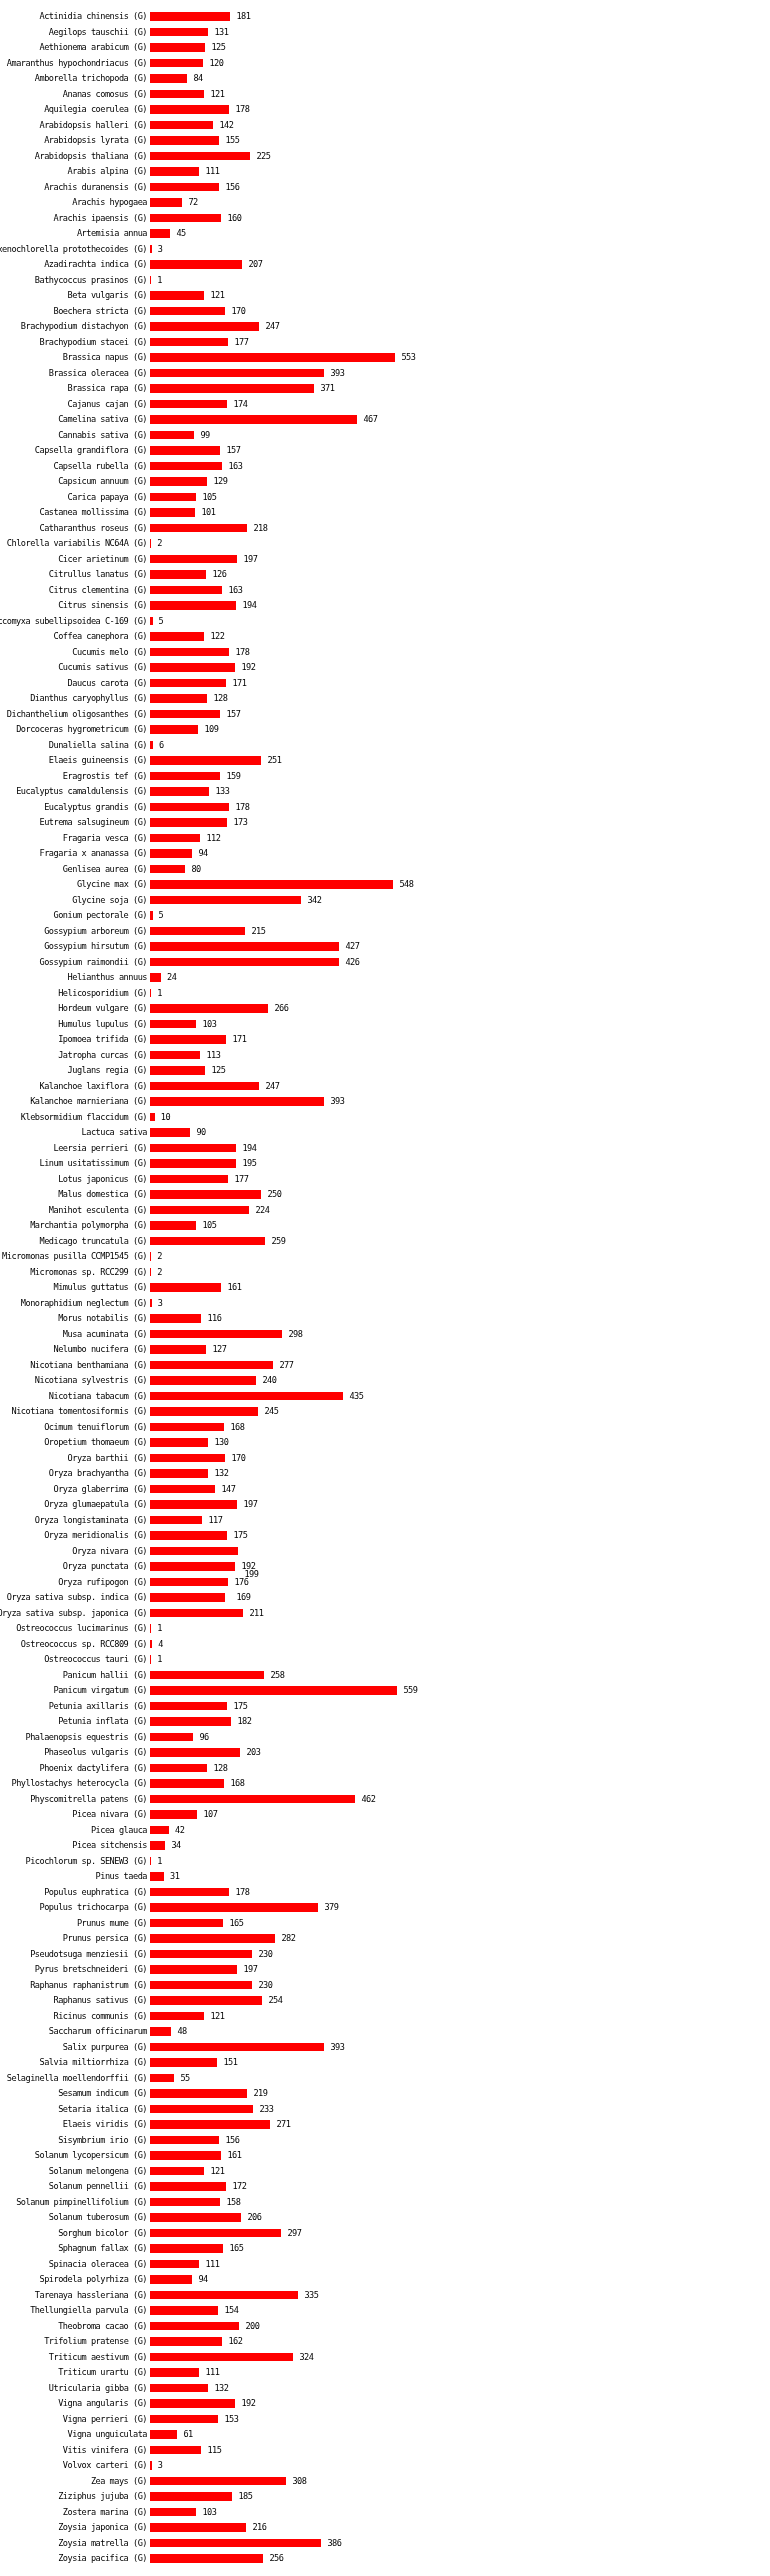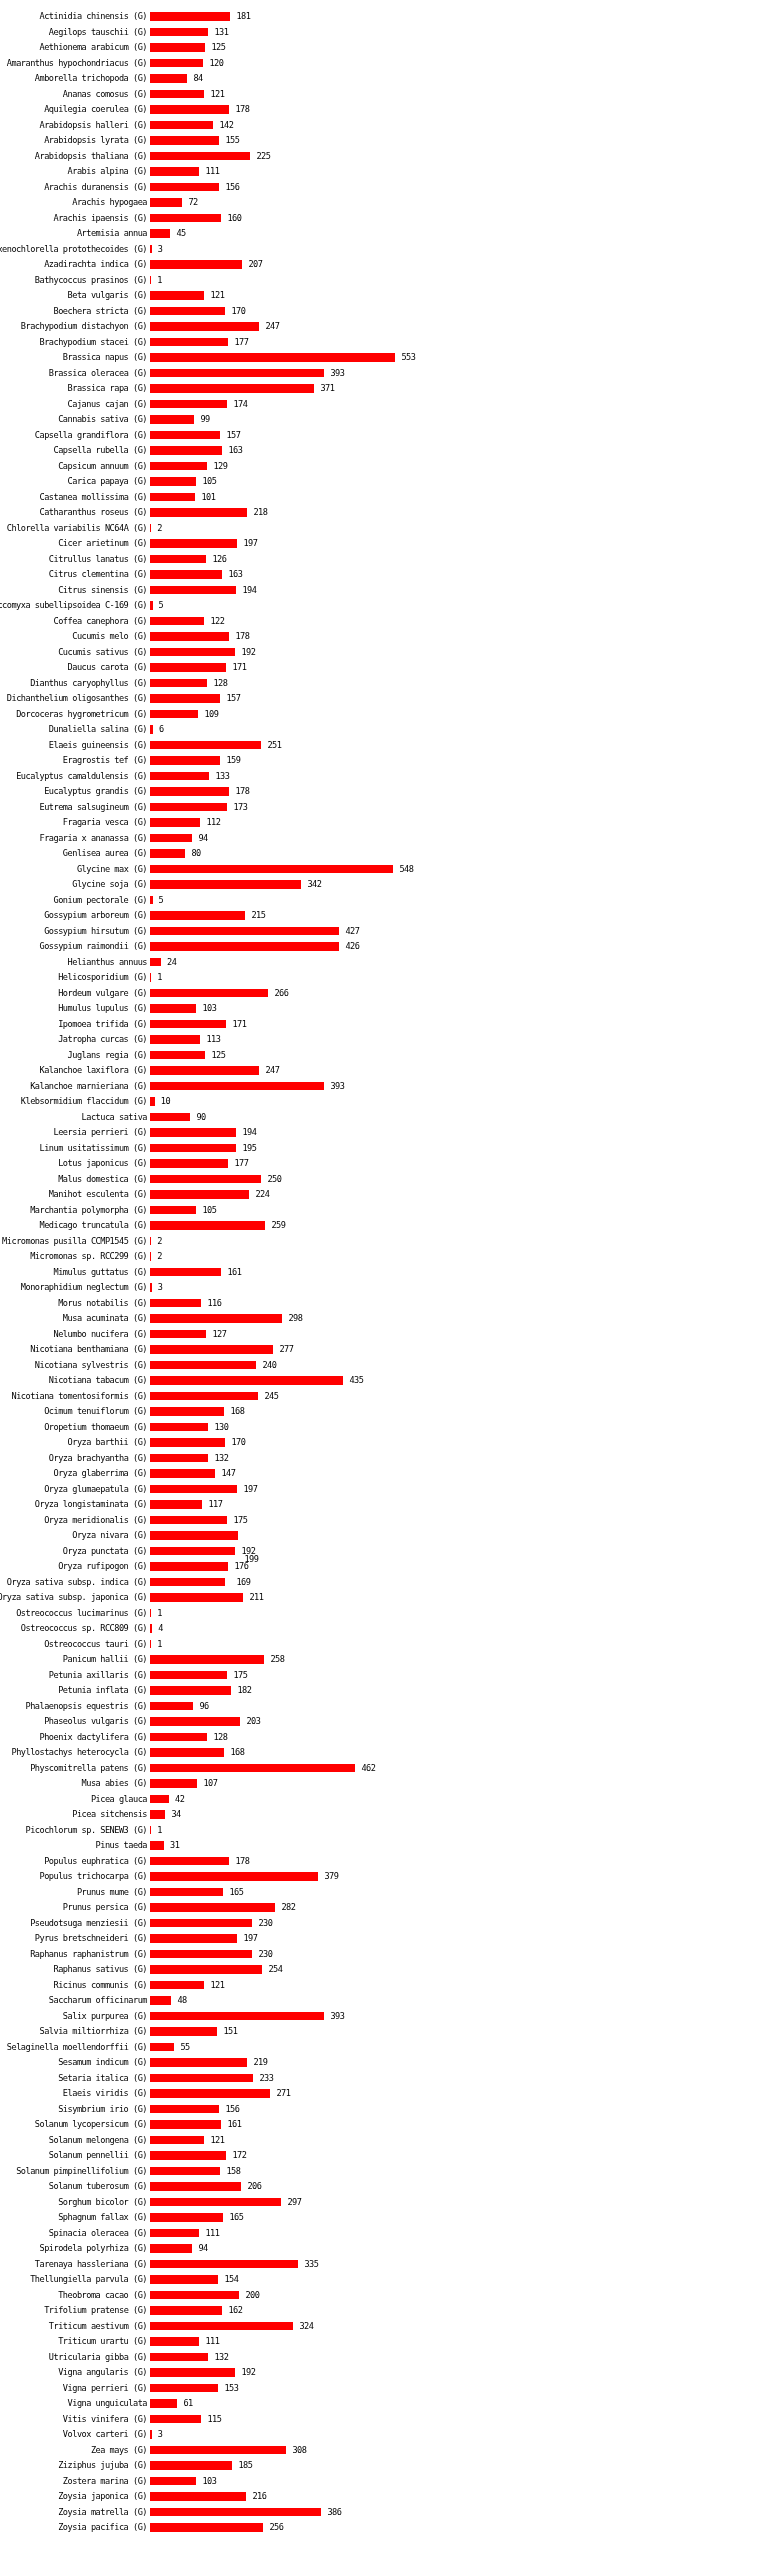--- a/index.html
+++ b/index.html
@@ -234,20 +234,27 @@
     </div>
     <div class="row">
       <div class="label-cell">
         <span class="label">Cajanus cajan (G)</span>
       </div>
       <div class="bar" style="width: 77px; background: rgb(255, 0, 0);"></div>
       <span class="value" style="color: rgb(0, 0, 0);">174</span>
     </div>
     <div class="row">
       <div class="label-cell">
+        <span class="label">Camelina sativa (G)</span>
+      </div>
+      <div class="bar" style="width: 207px; background: rgb(255, 0, 0);"></div>
+      <span class="value" style="color: rgb(0, 0, 0);">467</span>
+    </div>
+    <div class="row">
+      <div class="label-cell">
         <span class="label">Cannabis sativa (G)</span>
       </div>
       <div class="bar" style="width: 44px; background: rgb(255, 0, 0);"></div>
       <span class="value" style="color: rgb(0, 0, 0);">99</span>
     </div>
     <div class="row">
       <div class="label-cell">
         <span class="label">Capsella grandiflora (G)</span>
       </div>
       <div class="bar" style="width: 70px; background: rgb(255, 0, 0);"></div>
@@ -801,20 +808,27 @@
     </div>
     <div class="row">
       <div class="label-cell">
         <span class="label">Panicum hallii (G)</span>
       </div>
       <div class="bar" style="width: 114px; background: rgb(255, 0, 0);"></div>
       <span class="value" style="color: rgb(0, 0, 0);">258</span>
     </div>
     <div class="row">
       <div class="label-cell">
+        <span class="label">Panicum virgatum (G)</span>
+      </div>
+      <div class="bar" style="width: 247px; background: rgb(255, 0, 0);"></div>
+      <span class="value" style="color: rgb(0, 0, 0);">559</span>
+    </div>
+    <div class="row">
+      <div class="label-cell">
         <span class="label">Petunia axillaris (G)</span>
       </div>
       <div class="bar" style="width: 77px; background: rgb(255, 0, 0);"></div>
       <span class="value" style="color: rgb(0, 0, 0);">175</span>
     </div>
     <div class="row">
       <div class="label-cell">
         <span class="label">Petunia inflata (G)</span>
       </div>
       <div class="bar" style="width: 81px; background: rgb(255, 0, 0);"></div>
@@ -850,21 +864,21 @@
     </div>
     <div class="row">
       <div class="label-cell">
         <span class="label">Physcomitrella patens (G)</span>
       </div>
       <div class="bar" style="width: 205px; background: rgb(255, 0, 0);"></div>
       <span class="value" style="color: rgb(0, 0, 0);">462</span>
     </div>
     <div class="row">
       <div class="label-cell">
-        <span class="label">Musa abies (G)</span>
+        <span class="label">Picea nivara (G)</span>
       </div>
       <div class="bar" style="width: 47px; background: rgb(255, 0, 0);"></div>
       <span class="value" style="color: rgb(0, 0, 0);">107</span>
     </div>
     <div class="row">
       <div class="label-cell">
         <span class="label">Picea glauca</span>
       </div>
       <div class="bar" style="width: 18.6px; background: rgb(255, 0, 0);"></div>
       <span class="value" style="color: rgb(0, 0, 0);">42</span>

